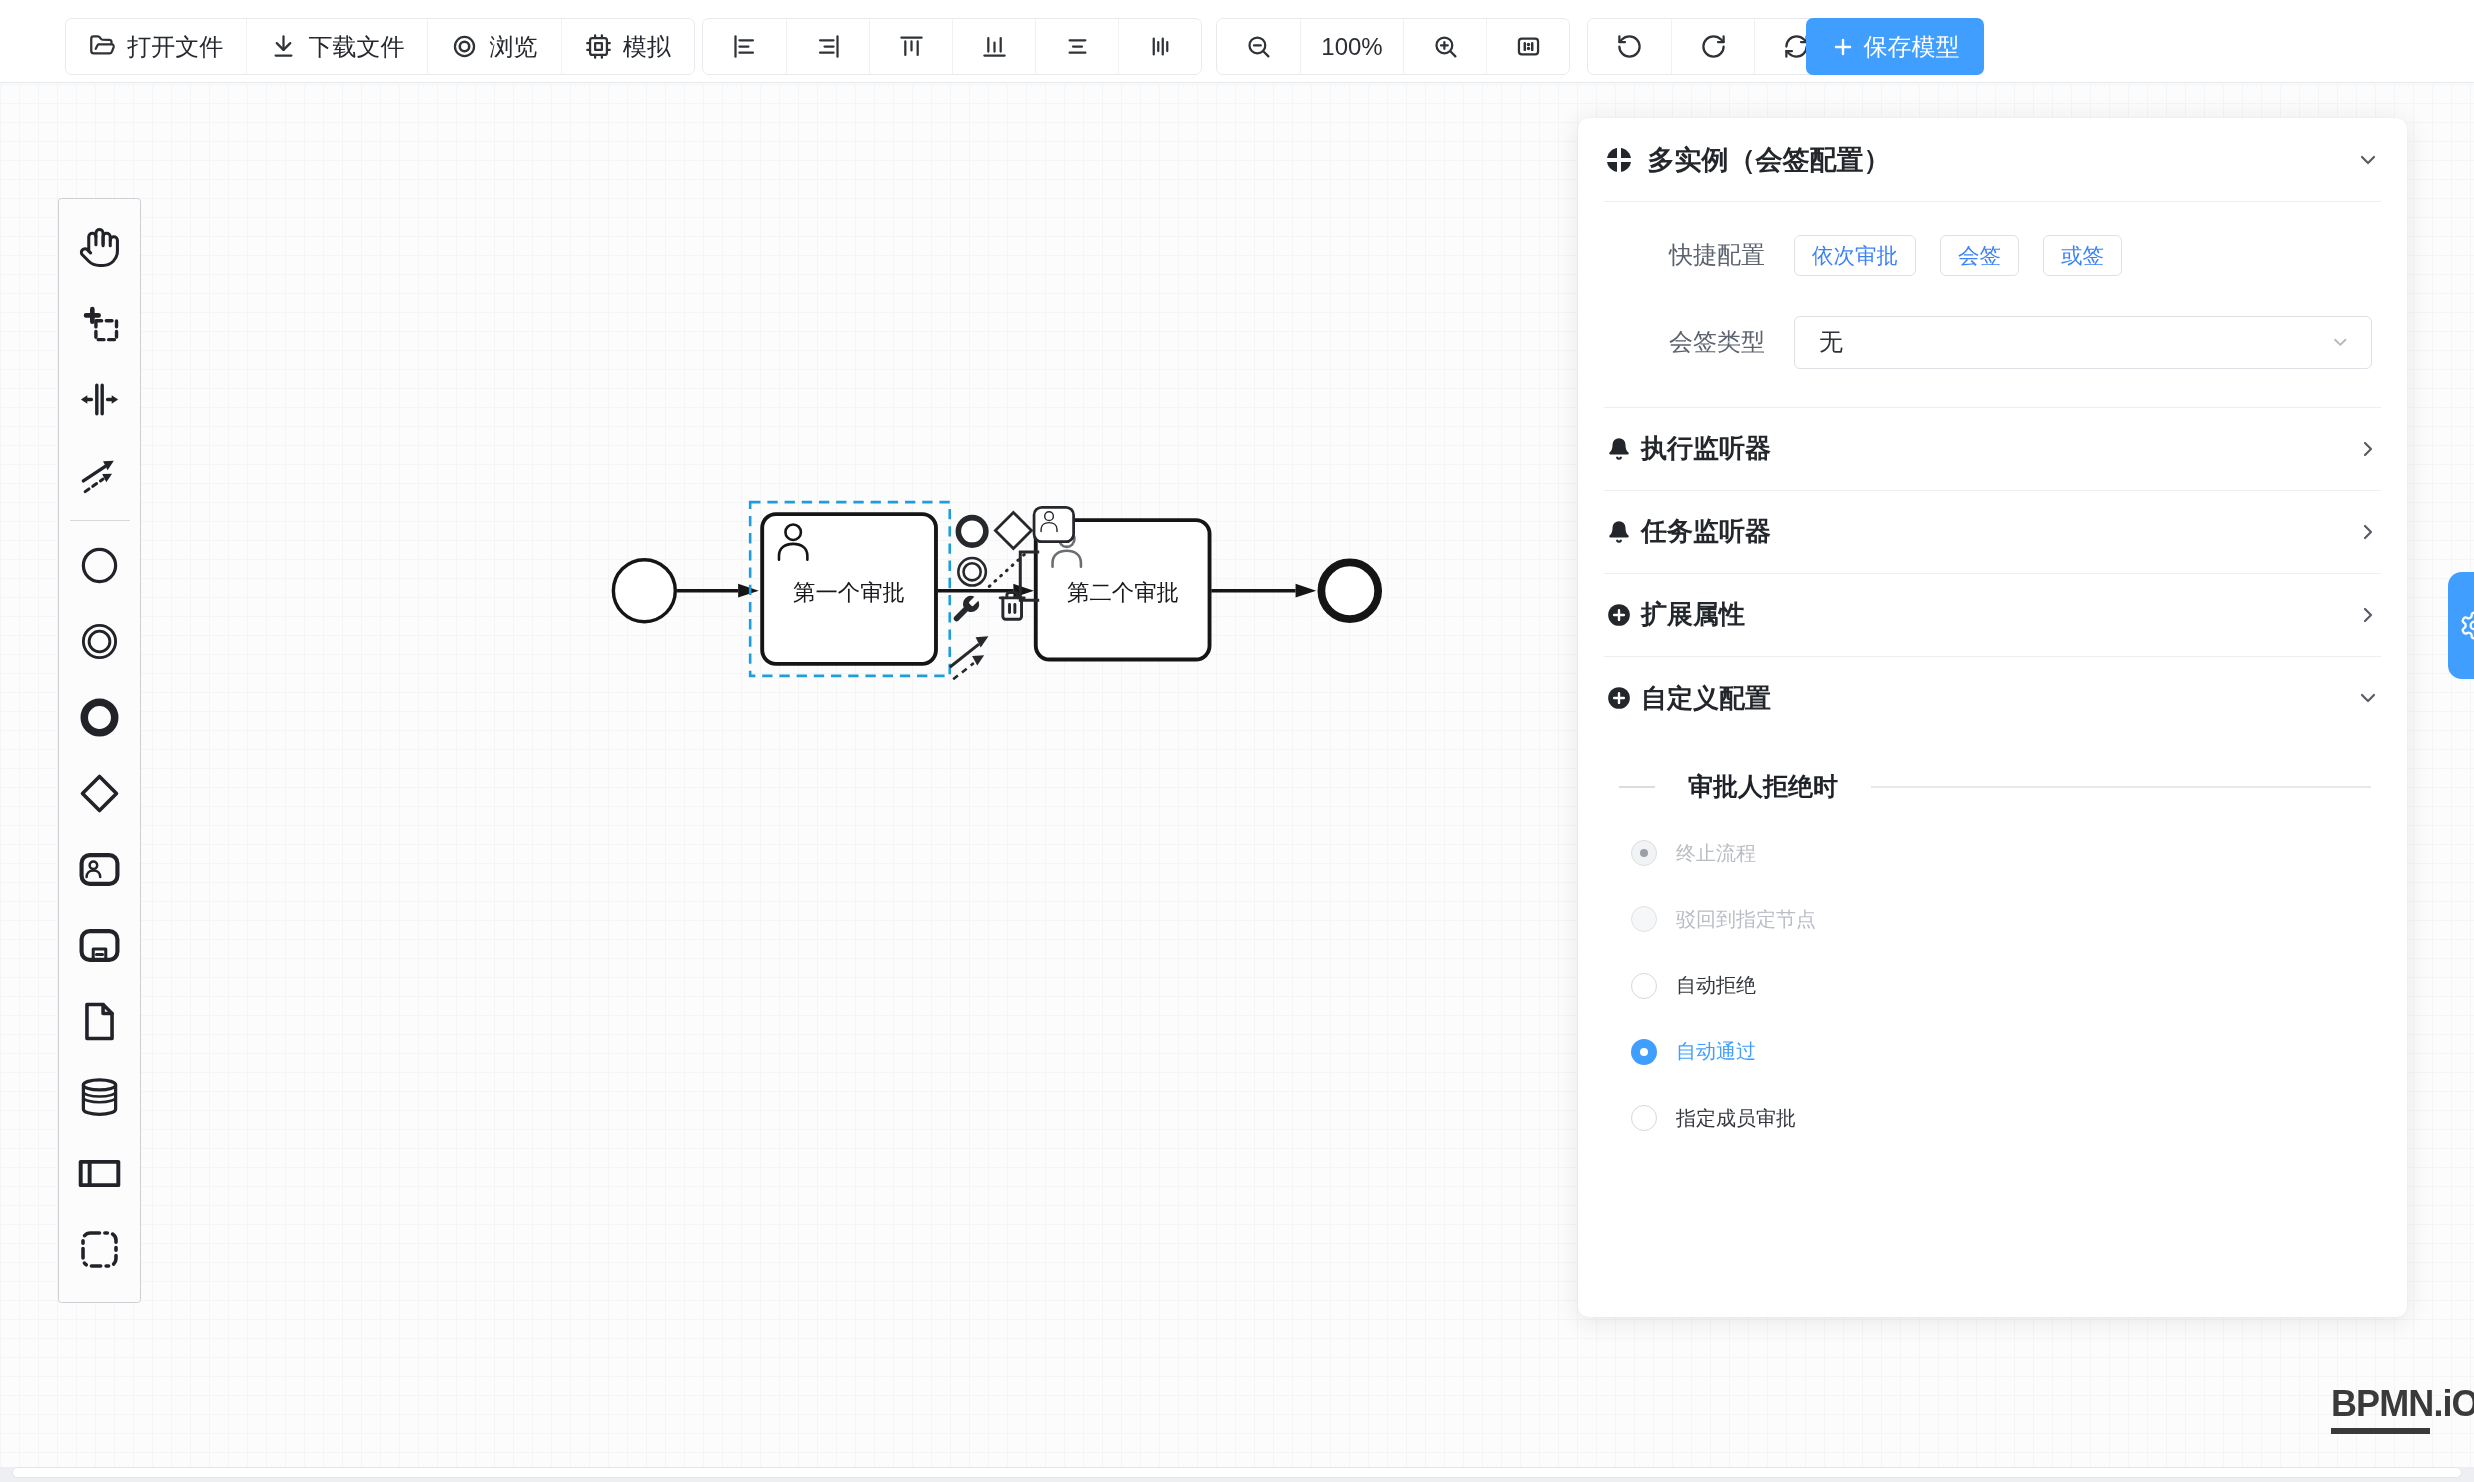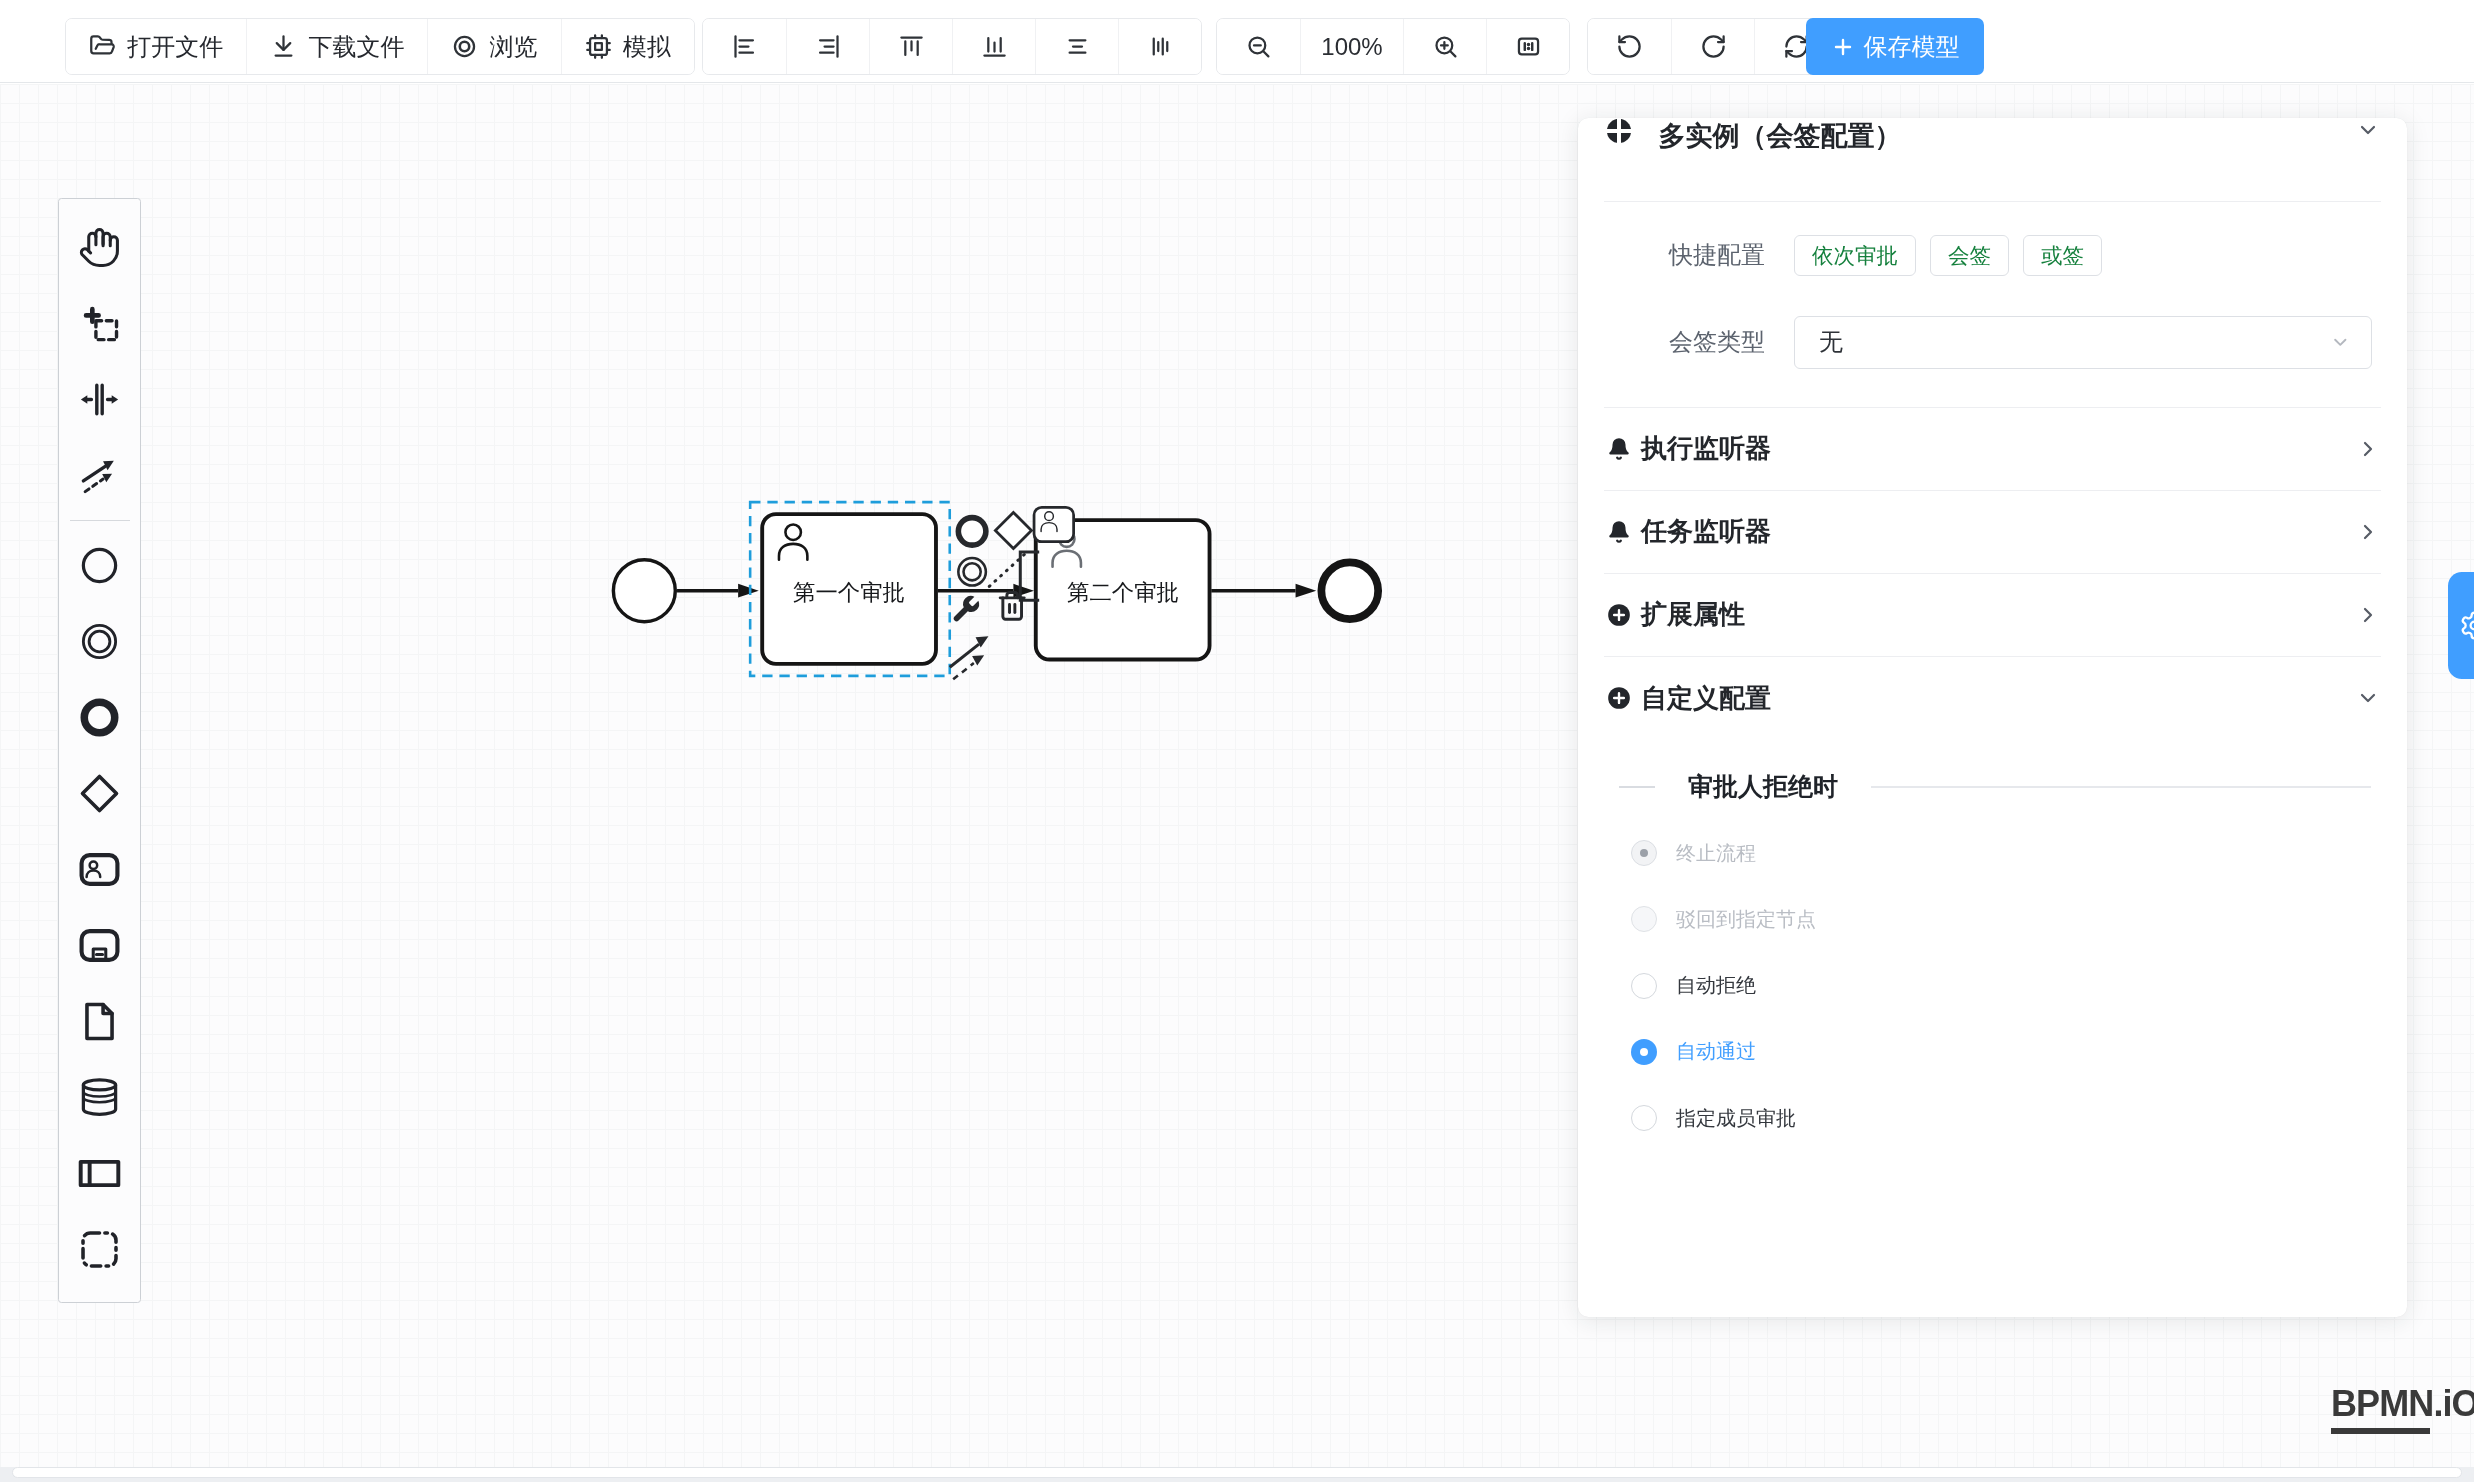--- a/index.html
+++ b/index.html
@@ -49,30 +49,30 @@
   .palette-item { width:81px; height:76px; display:flex; align-items:center; justify-content:center;
                   cursor:pointer; }
   .palette-item svg { width:43px; height:43px; stroke:#212329; fill:none; stroke-width:1.7;
                       stroke-linecap:round; stroke-linejoin:round; }
   .palette-sep { width:60px; height:0.9px; background:#d6d9dd; margin:6.9px 0; }
 
   
   .panel { position:absolute; left:1578px; top:34px; width:829px; height:1199px; background:#fff;
            border-radius:10.3px; box-shadow:0 3.4px 24px rgba(31,35,41,.10),0 0 0.9px rgba(31,35,41,.10);
            z-index:10; overflow:hidden; }
-  .panel-header { height:83px; display:flex; align-items:flex-start; gap:27px; padding:0 27.5px; }
+  .panel-header { height:83px; display:flex; align-items:center; gap:16px; padding:0 27.5px; }
   .panel-title { font-size:27px; font-weight:700; color:#23262b; flex:1; }
   .chev { width:24px; height:24px; stroke:#575c66; fill:none; stroke-width:2.2; stroke-linecap:round;
           stroke-linejoin:round; cursor:pointer; }
   .hr { height:0.9px; background:#edeef1; margin:0 26px; }
   .form-row { display:flex; align-items:center; padding-left:82px; }
   .qc-row { margin-top:33px; }
   .form-label { width:105px; text-align:right; font-size:24px; color:#5c636e; margin-right:29px; flex:none; }
-  .chip-btn { height:41px; padding:0 17px; margin-right:14px; border:1.7px solid #dde0e5; border-radius:6px;
-              background:#fff; font-size:21.5px; color:#15803d; display:flex; align-items:center;
+  .chip-btn { height:41px; padding:0 17px; margin-right:24px; border:1.7px solid #dde0e5; border-radius:6px;
+              background:#fff; font-size:21.5px; color:#3b82f6; display:flex; align-items:center;
               cursor:pointer; font-family:inherit; }
   .select-row { margin-top:40px; }
   .select { width:578px; height:53px; border:1.7px solid #dde0e5; border-radius:6px; display:flex;
             align-items:center; justify-content:space-between; padding:0 20.6px 0 24px; font-size:24px;
             color:#2e3238; cursor:pointer; background:#fff; }
   .select .chev { width:20.6px; height:20.6px; stroke:#b4b8bf; }
   .sections { margin-top:38px; }
   .section-row { height:82px; display:flex; align-items:center; gap:9.5px; padding:0 27.5px; cursor:pointer; }
   .sec-icon { width:26px; height:26px; flex:none; }
   .section-label { font-size:26px; font-weight:600; color:#23262b; flex:1; }

